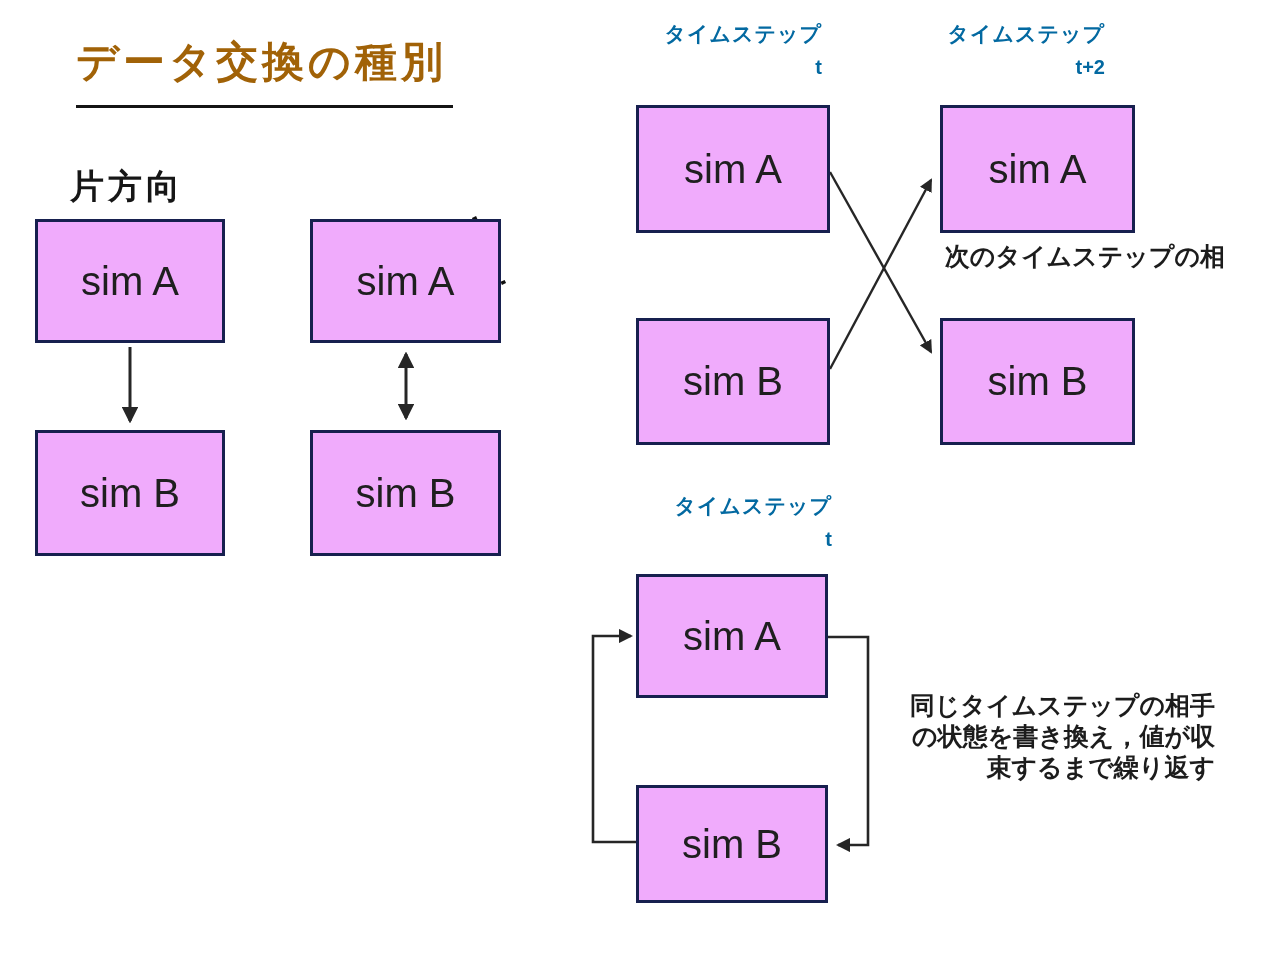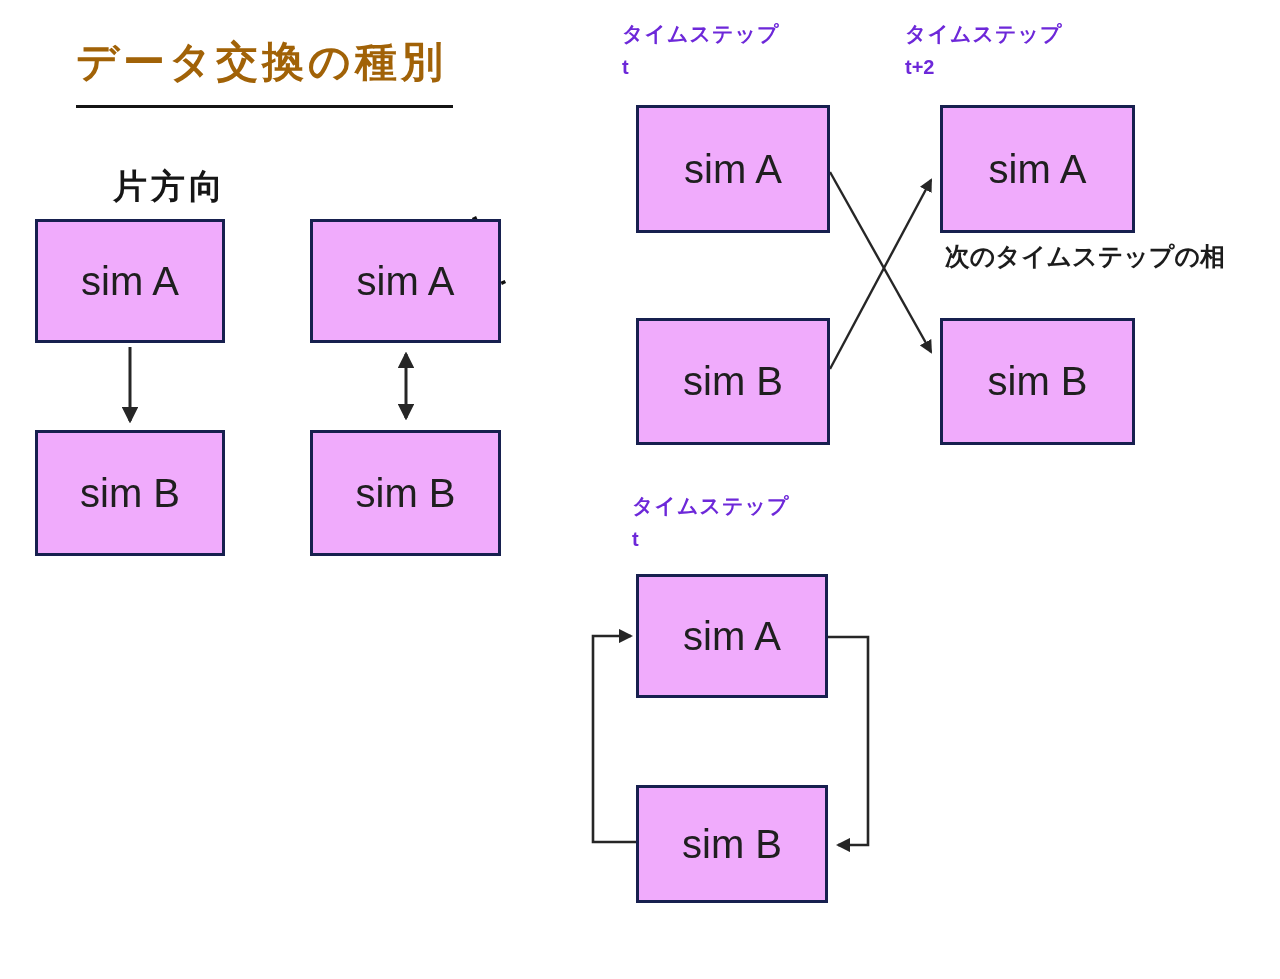--- a/index.html
+++ b/index.html
@@ -40,23 +40,23 @@
     display: flex;
     align-items: center;
     justify-content: center;
     font-size: 40px;
     color: #1f1f1f;
     white-space: nowrap;
   }
   .ts-label {
     position: absolute;
     width: 200px;
-    text-align: left;
+    text-align: right;
     font-weight: bold;
-    color: #6d28d9;
+    color: #0369a1;
   }
   .ts-label .l1 { font-size: 21px; letter-spacing: 1px; }
   .ts-label .l2 { font-size: 20px; margin-top: 8px; }
   .note {
     position: absolute;
     text-align: right;
     font-weight: bold;
     font-size: 25px;
     line-height: 31px;
     color: #1c1c1c;
@@ -90,21 +90,21 @@
     <line x1="830" y1="172" x2="931" y2="352" stroke="#262626" stroke-width="2.4" marker-end="url(#arrowhead)"></line>
     <line x1="830" y1="369" x2="931" y2="180" stroke="#262626" stroke-width="2.4" marker-end="url(#arrowhead)"></line>
 
     <polyline points="828,637 868,637 868,845 838,845" fill="none" stroke="#262626" stroke-width="2.6" marker-end="url(#arrowhead)"></polyline>
 
     <polyline points="636,842 593,842 593,636 631,636" fill="none" stroke="#262626" stroke-width="2.6" marker-end="url(#arrowhead)"></polyline>
   </svg>
 
   <div class="title">データ交換の種別</div>
 
-  <div class="heading" style="left:70px; top:164px;margin-left:43px;">片方向</div>
+  <div class="heading" style="left:70px; top:164px;">片方向</div>
   <div class="box" style="left:35px; top:219px; width:190px; height:124px;">
     <span>sim A</span>
   </div>
   <div class="box" style="left:35px; top:430px; width:190px; height:126px;">
     <span>sim B</span>
   </div>
 
   <div class="box" style="left:310px; top:219px; width:191px; height:124px;">
     <span>sim A</span>
   </div>
@@ -143,14 +143,19 @@
     <div class="l2">t</div>
   </div>
 
   <div class="box" style="left:636px; top:574px; width:192px; height:124px;">
     <span>sim A</span>
   </div>
   <div class="box" style="left:636px; top:785px; width:192px; height:118px;">
     <span>sim B</span>
   </div>
 
+  <div class="note" style="left:893px; top:690px; width:322px;">
+    <div>同じタイムステップの相手</div>
+    <div>の状態を書き換え，値が収</div>
+    <div>束するまで繰り返す</div>
+  </div>
 
 </div>
 
 </body></html>

